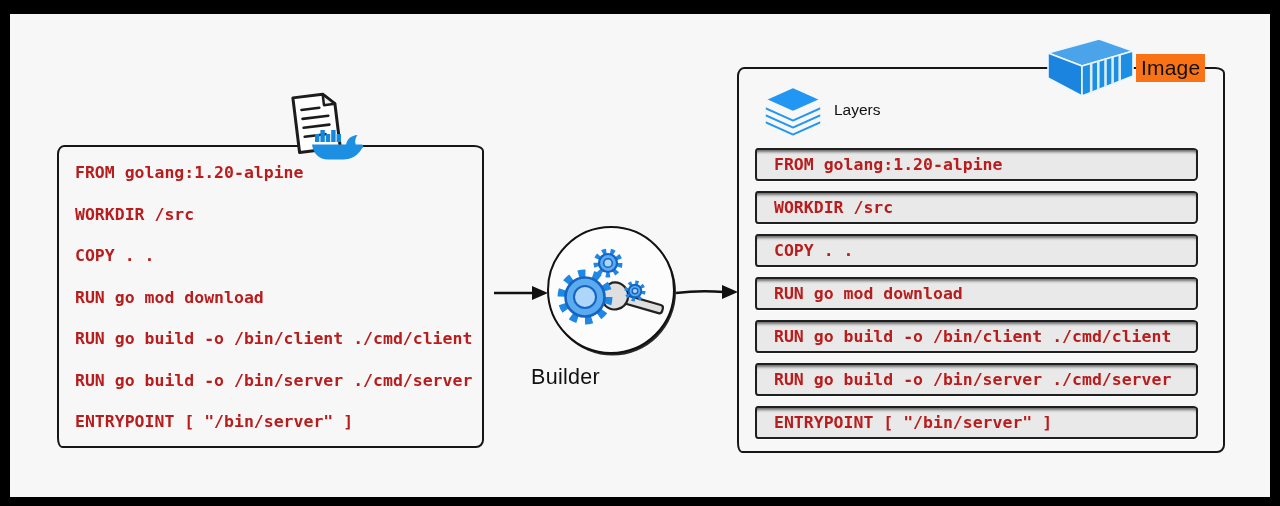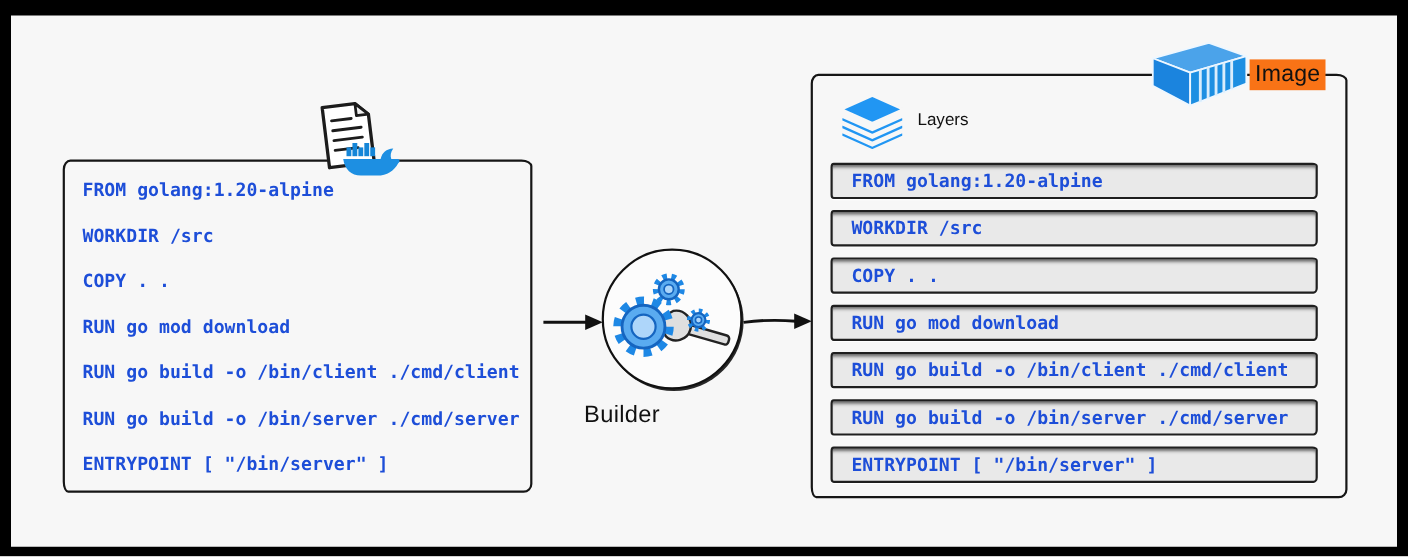--- a/index.html
+++ b/index.html
@@ -42,21 +42,21 @@
     white-space: nowrap;
   }
   #dockerfile-title { left: 361px; top: 130px; }
   #image-title      { left: 1136px; top: 54px; }
 
   
   .code {
     font-family: "DejaVu Sans Mono", monospace;
     font-weight: bold;
     font-size: 16.5px;
-    color: #1d4ed8;
+    color: #b91c1c;
     white-space: pre;
   }
   #dockerfile-lines {
     position: absolute;
     left: 75px; top: 152px;
     z-index: 2;
   }
   #dockerfile-lines .code-line {
     height: 41.5px;
     line-height: 41.5px;

